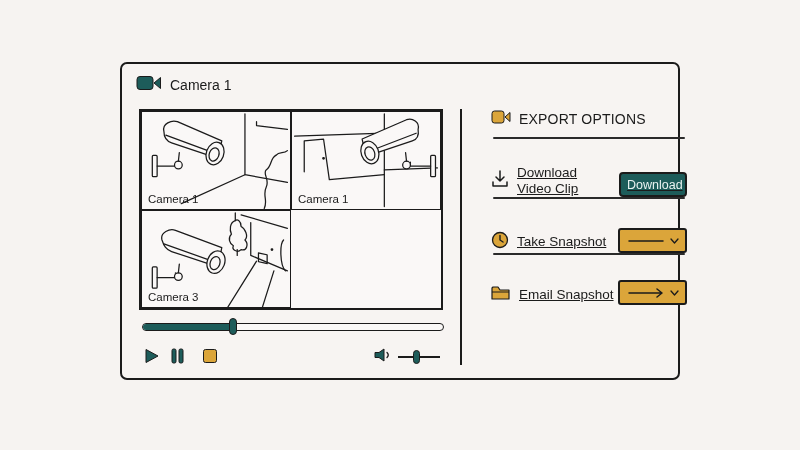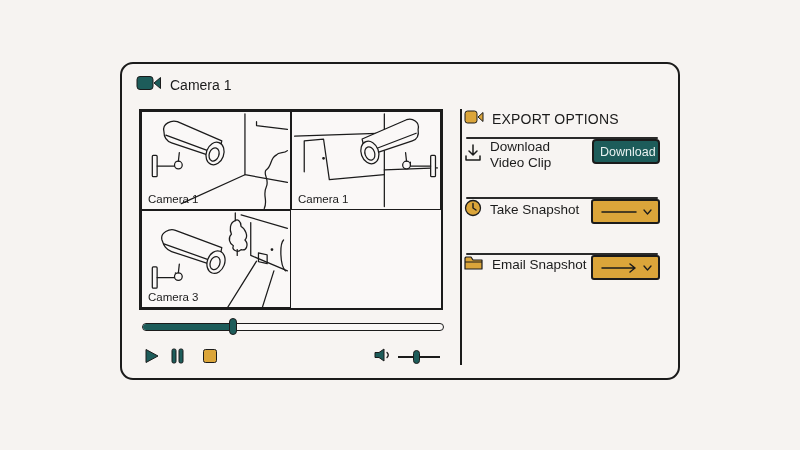--- a/index.html
+++ b/index.html
@@ -1,21 +1,21 @@
 <!DOCTYPE html>
 <html><head>
 <meta charset="utf-8">
 <style>
   * { box-sizing: border-box; margin: 0; padding: 0; }
   html, body { width: 800px; height: 450px; background: #f6f3f1; overflow: hidden; }
   body { font-family: "Liberation Sans", "DejaVu Sans", sans-serif; color: #1b1b1b; position: relative; }
 
   .window {
     position: absolute; left: 120px; top: 62px; width: 560px; height: 318px;
-    border: 2px solid #1b1b1b; border-radius: 13px; background: #f7f4f2;
+    border: 2px solid #1b1b1b; border-radius: 7px; background: #f7f4f2;
   }
   .title-bar { position: absolute; left: 14px; top: 10px; height: 22px; display: flex; align-items: center; gap: 8px; }
   .title-text { font-size: 14px; color: #1b1b1b; }
 
   .grid {
     position: absolute; left: 17px; top: 45px; width: 304px; height: 201px;
     border: 2px solid #1b1b1b; display: grid;
     grid-template-columns: 1fr 1fr; grid-template-rows: 1fr 1fr; background: #faf8f7;
   }
   .cell { position: relative; border: 1px solid #1b1b1b; overflow: hidden; background: #faf8f7; }
@@ -28,25 +28,25 @@
 
   .controls { position: absolute; left: 22px; top: 284px; display: flex; align-items: center; gap: 10px; }
   .ctrl { display: inline-block; cursor: pointer; }
 
   .volume { position: absolute; left: 252px; top: 284px; display: flex; align-items: center; gap: 6px; }
   .vol-track { position: relative; width: 42px; height: 2px; background: #1b1b1b; }
   .vol-thumb { position: absolute; left: 15px; top: -6px; width: 7px; height: 14px; background: #1d5c5a; border: 1.5px solid #1b1b1b; border-radius: 4px; }
 
   .divider-v { position: absolute; left: 338px; top: 45px; width: 2px; height: 256px; background: #1b1b1b; }
 
-  .export { position: absolute; left: 342px; top: 44px; width: 196px; }
+  .export { position: absolute; left: 369px; top: 44px; width: 196px; }
   .export-header { display: flex; align-items: center; gap: 8px; height: 22px; }
   .export-title { font-size: 14px; letter-spacing: 0.2px; }
   .hr { height: 2px; background: #2a2a2a; margin: 0 2px; border-radius: 1px; }
-  .row { display: flex; align-items: flex-start; justify-content: space-between; }
+  .row { display: flex; align-items: flex-end; justify-content: space-between; text-decoration: underline; }
   .row-left { display: flex; align-items: center; gap: 8px; }
   .row-label { font-size: 13.5px; line-height: 16px; }
   .btn-download {
     background: #1d5c5a; color: #e9f2f1; border: 2px solid #1b1b1b; border-radius: 4px;
     font-family: "Liberation Sans", sans-serif; font-size: 12.5px; padding: 3px 6px; width: 68px; height: 25px; cursor: pointer;
   }
   .dropdown {
     width: 69px; height: 25px; background: #dba53a; border: 2px solid #1b1b1b; border-radius: 3px;
     display: flex; align-items: center; justify-content: space-between; padding: 0 6px 0 8px; cursor: pointer;
   }

